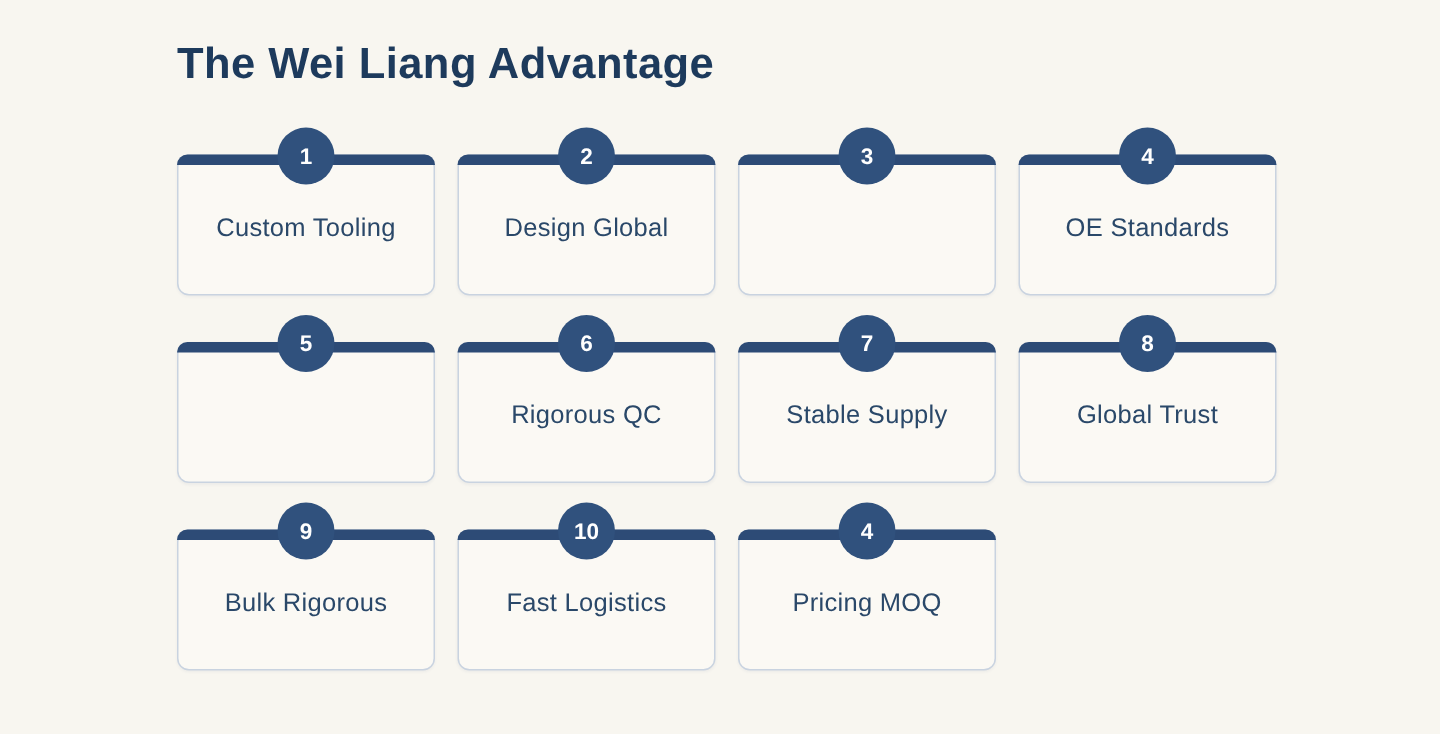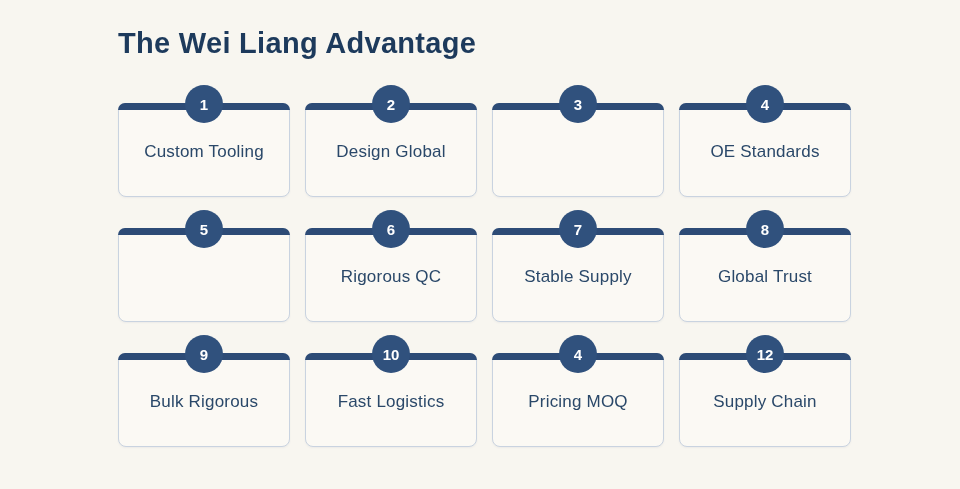--- a/index.html
+++ b/index.html
@@ -151,20 +151,15 @@
       <div class="card-badge">10</div>
       <div class="card-label">Fast Logistics</div>
     </div>
 
     <div class="card">
       <div class="card-bar"></div>
       <div class="card-badge">4</div>
       <div class="card-label">Pricing MOQ</div>
     </div>
 
-    <div class="card">
-      <div class="card-bar"></div>
-      <div class="card-badge">12</div>
-      <div class="card-label">Supply Chain</div>
-    </div>
 
   </div>
 </div>
 
 </body></html>

